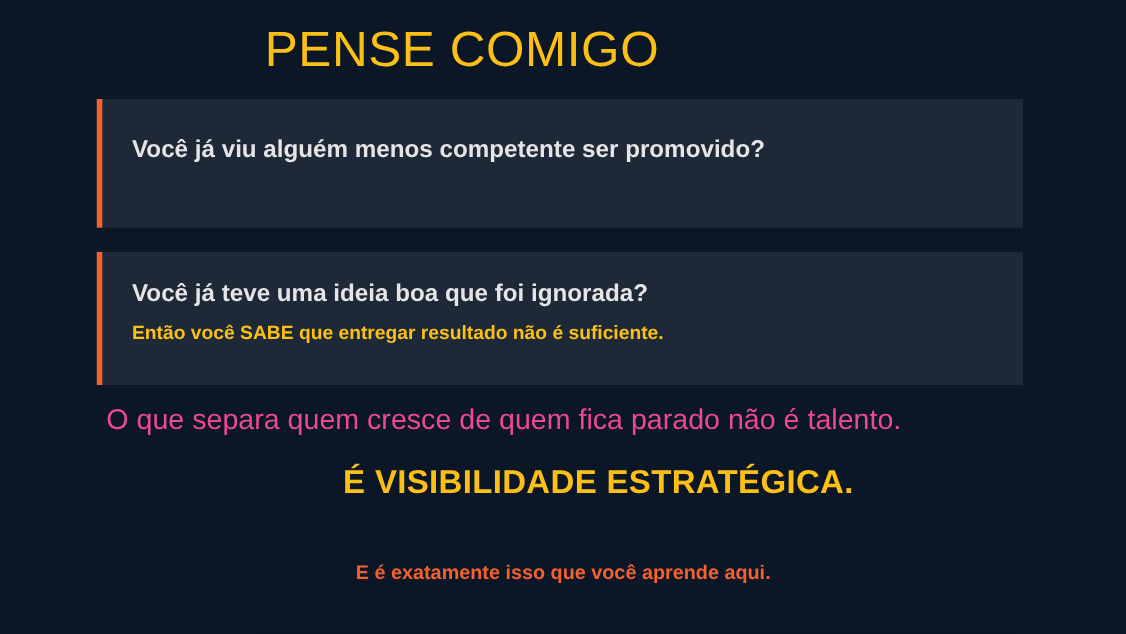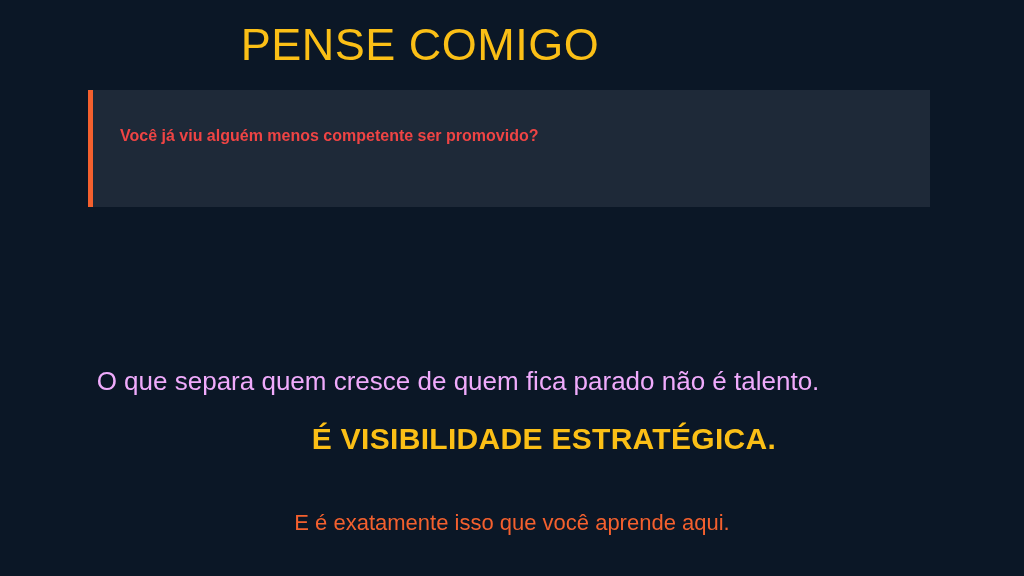--- a/index.html
+++ b/index.html
@@ -61,23 +61,23 @@
     flex: 1 1 auto;
     display: flex;
     flex-direction: column;
     justify-content: center;
     padding-left: 27px;
     padding-right: 20px;
     box-sizing: border-box;
   }
 
   .card-question {
-    font-size: 16px;
+    font-size: 22px;
     font-weight: bold;
-    color: #ef4444;
+    color: #e5e5e5;
     line-height: 1.25;
     margin-bottom: 11px;
     white-space: nowrap;
   }
   .card-answer {
     font-size: 17.5px;
     font-weight: bold;
     color: #fbbf16;
     line-height: 1.25;
     white-space: nowrap;
@@ -87,21 +87,21 @@
 
   
   .lead-line {
     position: absolute;
     top: 366px;
     left: 0;
     width: 916px;
     text-align: center;
     font-size: 26px;
     font-weight: normal;
-    color: #f0abfc;
+    color: #ec4899;
     line-height: 1.2;
     white-space: nowrap;
   }
 
   .punch-line {
     position: absolute;
     top: 421px;
     left: 0;
     width: 1024px;
     text-align: center;
@@ -113,41 +113,48 @@
     white-space: nowrap;
     margin-left: 32px;
   }
 
   .closing-line {
     position: absolute;
     top: 510px;
     left: 0;
     width: 1024px;
     text-align: center;
-    font-size: 22px;
-    font-weight: normal;
+    font-size: 18px;
+    font-weight: bold;
     color: #f4602e;
     line-height: 1.2;
     white-space: nowrap;
   }
 </style>
 </head>
 <body>
 
 <div class="slide">
 
   <div class="slide-title">PENSE COMIGO</div>
 
   <div class="card card-1">
     <div class="card-accent"></div>
     <div class="card-body">
       <div class="card-question">Você já viu alguém menos competente ser promovido?</div>
     </div>
   </div>
 
+  <div class="card card-2">
+    <div class="card-accent"></div>
+    <div class="card-body">
+      <div class="card-question">Você já teve uma ideia boa que foi ignorada?</div>
+      <div class="card-answer">Então você SABE que entregar resultado não é suficiente.</div>
+    </div>
+  </div>
 
   <div class="lead-line">O que separa quem cresce de quem fica parado não é talento.</div>
 
   <div class="punch-line">É VISIBILIDADE ESTRATÉGICA.</div>
 
   <div class="closing-line">E é exatamente isso que você aprende aqui.</div>
 
 </div>
 
 </body></html>

